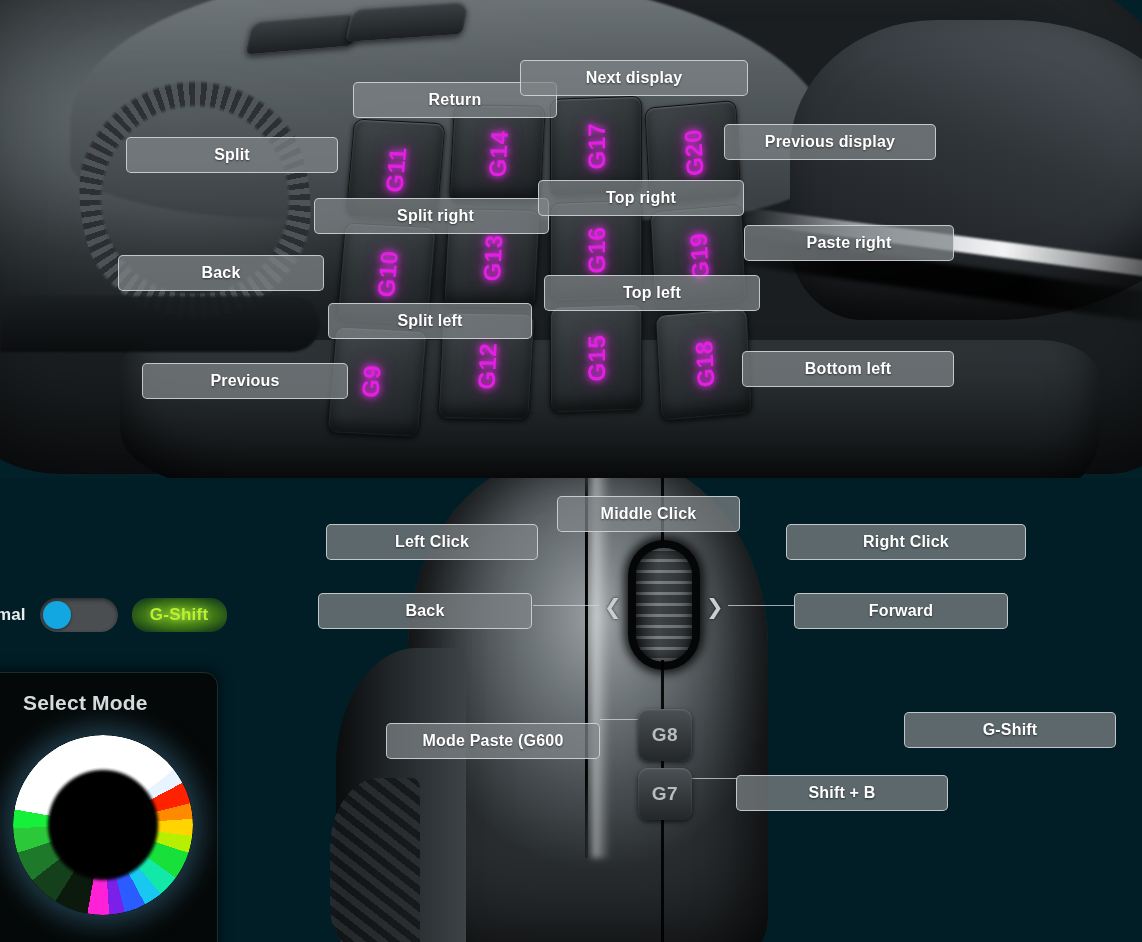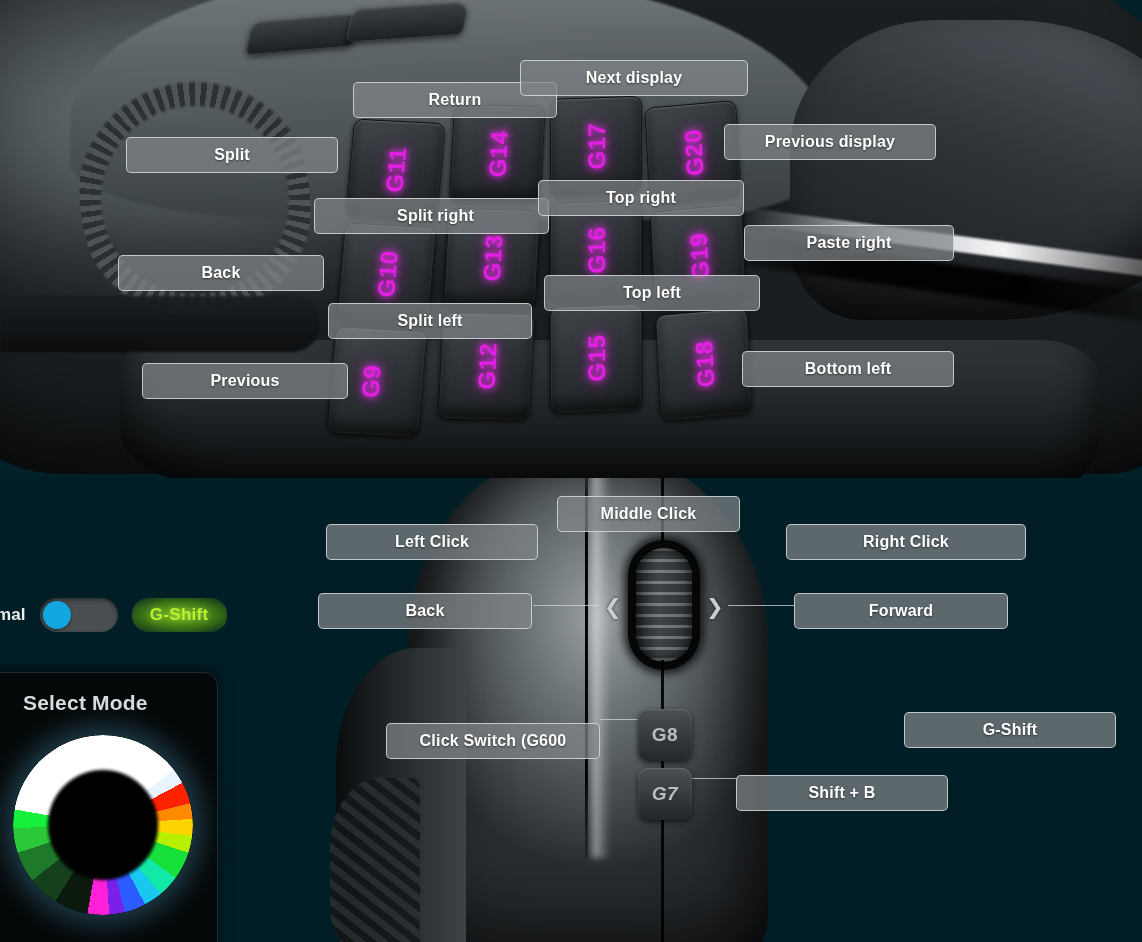--- a/index.html
+++ b/index.html
@@ -345,29 +345,29 @@
 
     <div class="chev" style="left:604px; top:118px;">❮</div>
     <div class="chev" style="left:706px; top:118px;">❯</div>
     <div class="leader" style="left:533px; top:127px; width:66px;"></div>
     <div class="leader" style="left:728px; top:127px; width:66px;"></div>
     <div class="leader" style="left:600px; top:241px; width:40px;"></div>
     <div class="leader" style="left:692px; top:300px; width:46px;"></div>
 
     <div id="mouse-buttons">
         <div class="gbtn" style="left: 638px; top: 231px;">G8</div>
-        <div class="gbtn" style="left: 638px; top: 290px; font-style: italic;">G7</div>
+        <div class="gbtn" style="left: 638px; top: 290px;">G7</div>
       </div>
     <div id="bot-labels">
         <div class="label" style="left: 557px; top: 18px; width: 183px;">Middle Click</div>
         <div class="label" style="left: 326px; top: 46px; width: 212px;">Left Click</div>
         <div class="label" style="left: 786px; top: 46px; width: 240px;">Right Click</div>
         <div class="label" style="left: 318px; top: 115px; width: 214px;">Back</div>
         <div class="label" style="left: 794px; top: 115px; width: 214px;">Forward</div>
-        <div class="label" style="left: 386px; top: 245px; width: 214px;">Click Switch (G600</div>
+        <div class="label" style="left: 386px; top: 245px; width: 214px;">Mode Paste (G600</div>
         <div class="label" style="left: 904px; top: 234px; width: 212px;">G-Shift</div>
         <div class="label" style="left: 736px; top: 297px; width: 212px;">Shift + B</div>
       </div>
   </div>
 
   <div class="mode-row">
     <span class="mode-normal">Normal</span>
     <div class="toggle">
       <div class="knob"></div>
     </div>

